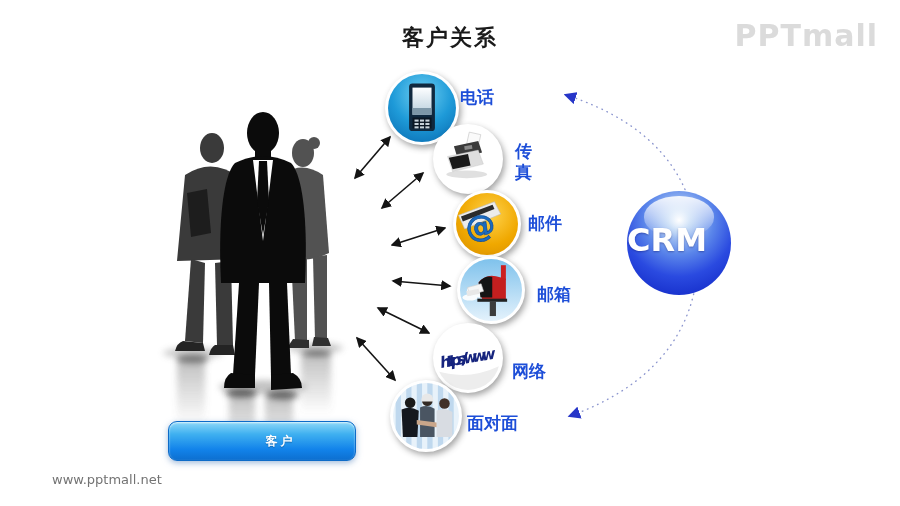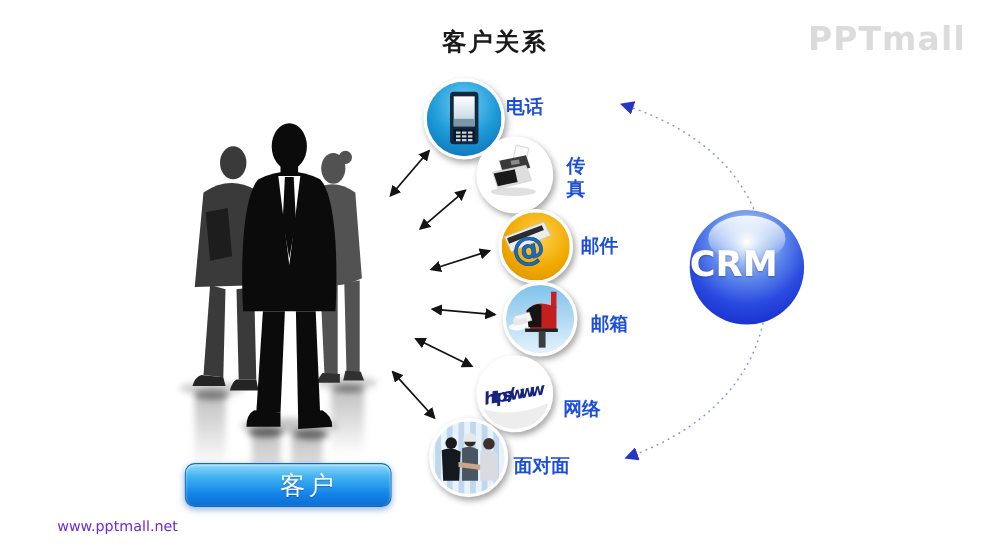--- a/index.html
+++ b/index.html
@@ -2,21 +2,21 @@
 <html><head>
 <meta charset="utf-8">
 <style>
   html,body{margin:0;padding:0;background:#fff;}
   .slide{position:relative;width:900px;height:506px;background:#ffffff;overflow:hidden;
          font-family:"DejaVu Sans","Liberation Sans",sans-serif;}
   .title{position:absolute;left:0;top:23px;width:100%;text-align:center;
          font-size:22px;font-weight:bold;color:#1a1a1a;letter-spacing:2px;}
   .logo{position:absolute;right:22px;top:18px;font-size:30px;font-weight:800;
         color:#dbdbdb;letter-spacing:1px;}
-  .watermark{position:absolute;left:52px;top:472px;font-size:13px;color:#6d28d9;}
+  .watermark{position:absolute;left:52px;top:472px;font-size:13px;color:#737373;}
 
   .layer{position:absolute;left:0;top:0;pointer-events:none;}
 
   
   .icon-circle{position:absolute;border-radius:50%;border:3px solid #fff;
                box-shadow:2px 3px 6px rgba(50,50,50,.45);overflow:hidden;background:#fff;}
   .icon-circle svg{display:block;width:100%;height:100%;}
   .pos-phone  {left:385px;top:71px; width:68px;height:68px;z-index:2;}
   .pos-fax    {left:433px;top:124px;width:64px;height:64px;z-index:3;}
   .pos-email  {left:453px;top:190px;width:62px;height:62px;z-index:4;}
@@ -43,21 +43,21 @@
   .crm-text{position:absolute;left:0;top:50%;width:100%;transform:translateY(-58%);
        text-align:left;font-size:32px;font-weight:700;color:#fff;
        text-shadow:0 1px 2px rgba(0,0,80,.35);}
 
   
   .btn-customer{position:absolute;left:168px;top:421px;width:186px;height:38px;
        border-radius:9px;border:1px solid #0d6bc8;
        background:linear-gradient(180deg,#8ed8f8 0%,#3fb0f0 32%,#1283ea 72%,#0d6fd0 100%);
        box-shadow:0 2px 6px rgba(110,150,200,.65), inset 0 1px 2px rgba(255,255,255,.7);
        display:flex;align-items:center;justify-content:center;z-index:8;}
-  .btn-customer span{font-size:23px;font-weight:normal;color:#fff;letter-spacing:3px;
+  .btn-customer span{font-size:12px;font-weight:bold;color:#fff;letter-spacing:3px;
        text-shadow:0 1px 1px rgba(0,40,90,.4);margin-left:37px;}
 </style>
 </head>
 <body>
 
 <div class="slide">
 
   <div class="title">客户关系</div>
   <div class="logo">PPTmall</div>
 

